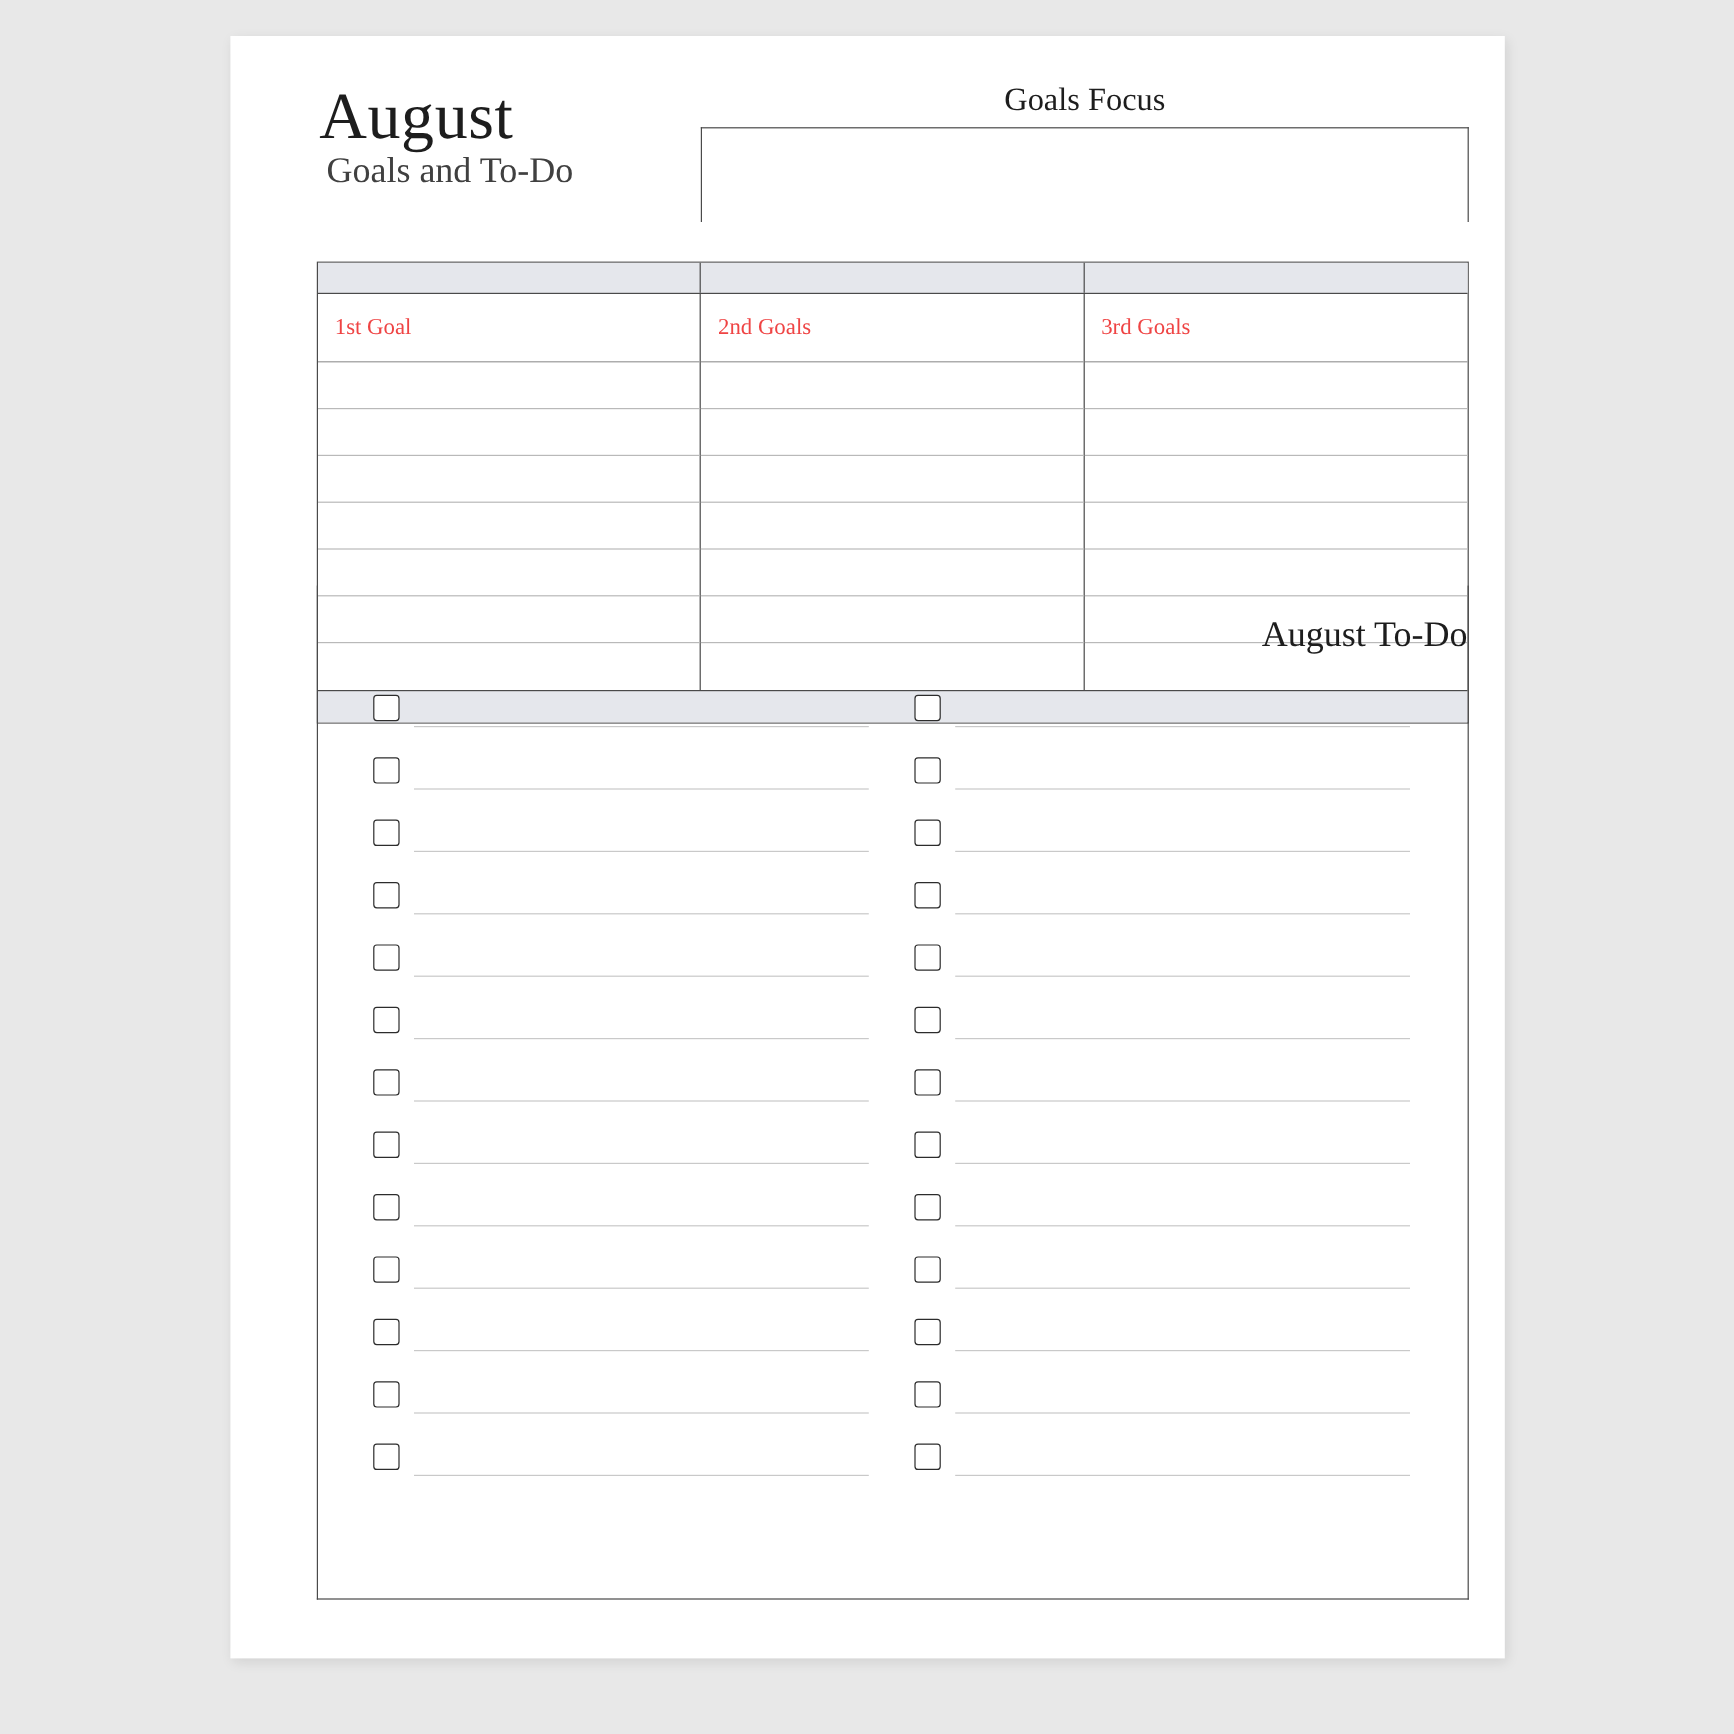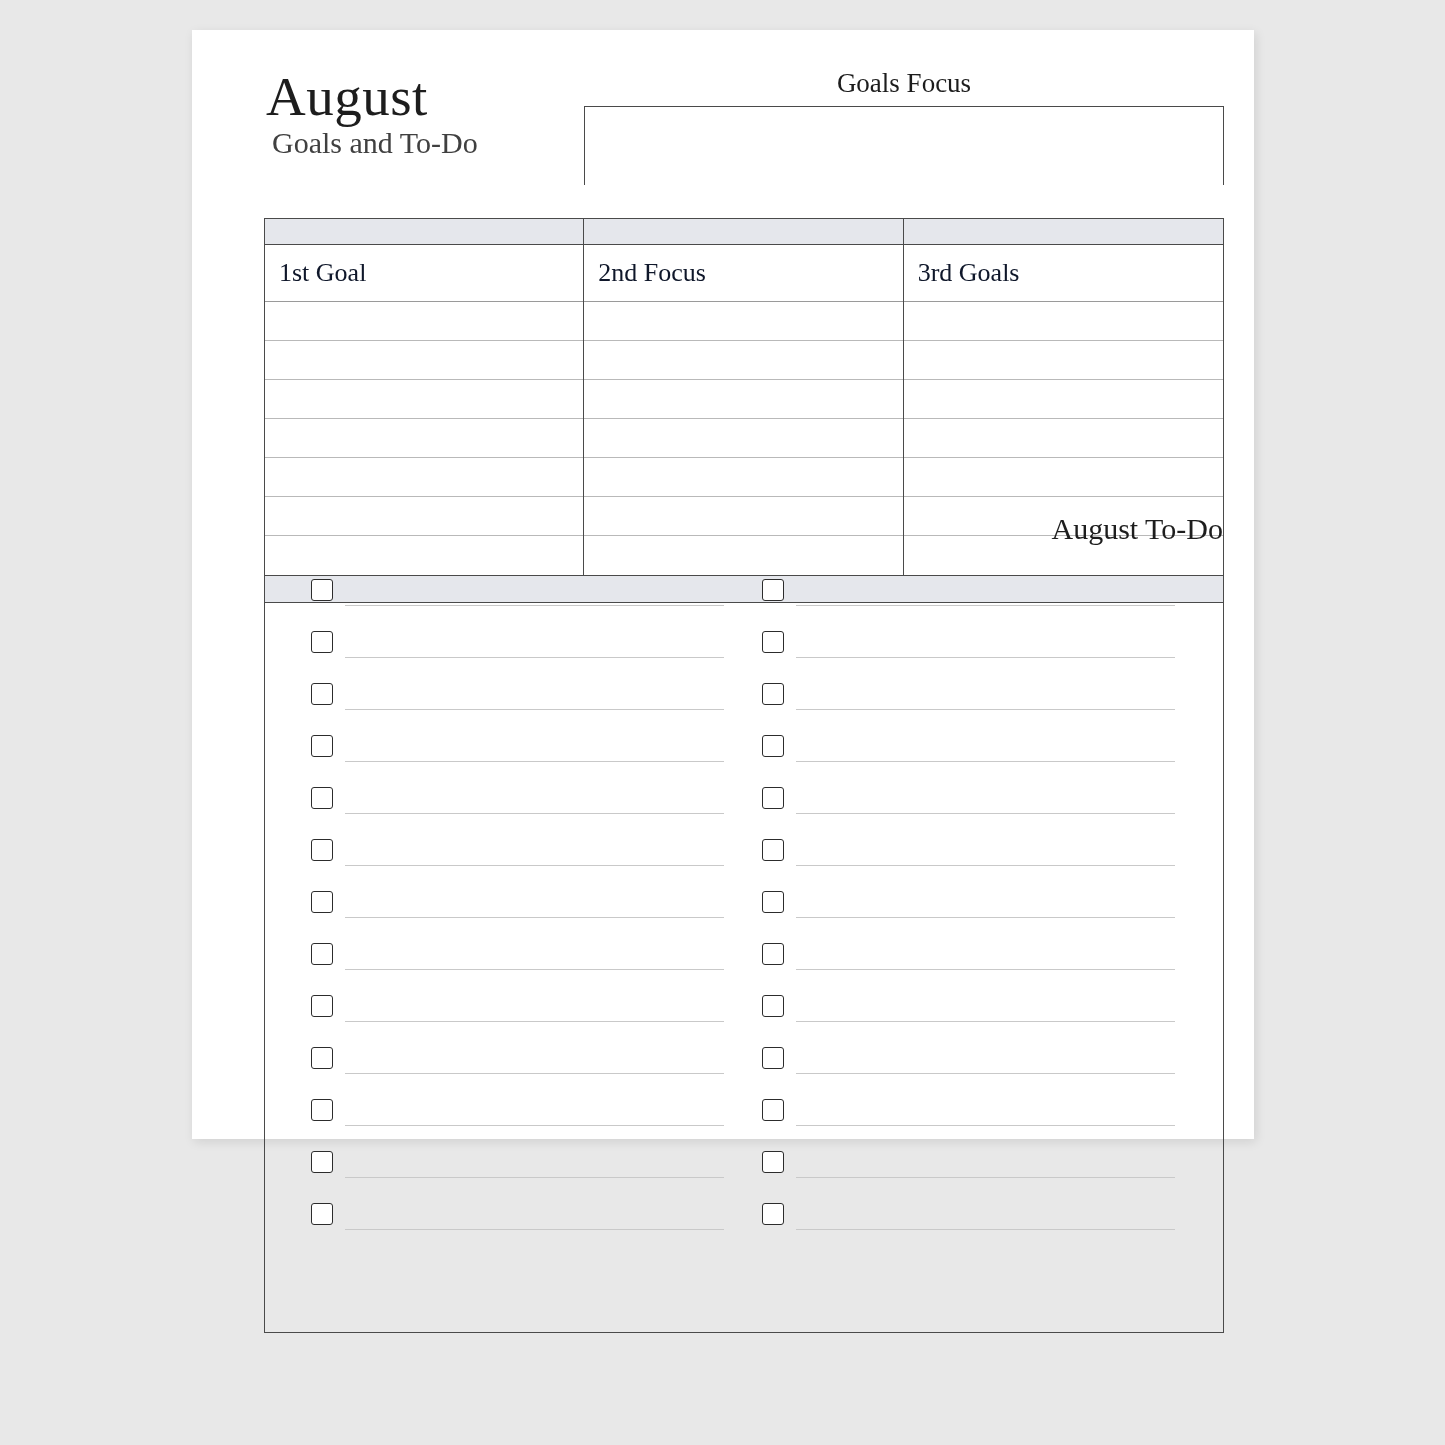--- a/index.html
+++ b/index.html
@@ -12,21 +12,21 @@
     background: #e8e8e8;
     font-family: "Liberation Serif", serif;
     overflow: hidden;
   }
 
   .page {
     position: absolute;
     left: 192px;
     top: 30px;
     width: 1062px;
-    height: 1109px;
+    height: 1352px;
     background: #ffffff;
     box-shadow: 2px 3px 10px rgba(0,0,0,0.10);
   }
 
   
   .header {
     position: absolute;
     left: 72px;
     top: 38px;
     width: 960px;
@@ -107,22 +107,22 @@
     border-right: 1px solid #4a4a4a;
     box-sizing: border-box;
   }
   .goal-col:last-child { border-right: none; }
 
   .goal-head {
     height: 57px;
     display: flex;
     align-items: center;
     padding-left: 14px;
-    font-size: 26px;
-    color: #0f172a;
+    font-size: 19px;
+    color: #ef4444;
     border-bottom: 1px solid #9a9a9a;
     box-sizing: border-box;
   }
   .goal-line {
     height: 39px;
     border-bottom: 1px solid #b9b9b9;
     box-sizing: border-box;
   }
   .goal-line.last { border-bottom: none; }
 
@@ -212,21 +212,21 @@
         <div class="goal-line"></div>
         <div class="goal-line"></div>
         <div class="goal-line"></div>
         <div class="goal-line"></div>
         <div class="goal-line"></div>
         <div class="goal-line"></div>
         <div class="goal-line last"></div>
       </div>
 
       <div class="goal-col">
-        <div class="goal-head">2nd Focus</div>
+        <div class="goal-head">2nd Goals</div>
         <div class="goal-line"></div>
         <div class="goal-line"></div>
         <div class="goal-line"></div>
         <div class="goal-line"></div>
         <div class="goal-line"></div>
         <div class="goal-line"></div>
         <div class="goal-line last"></div>
       </div>
 
       <div class="goal-col">

